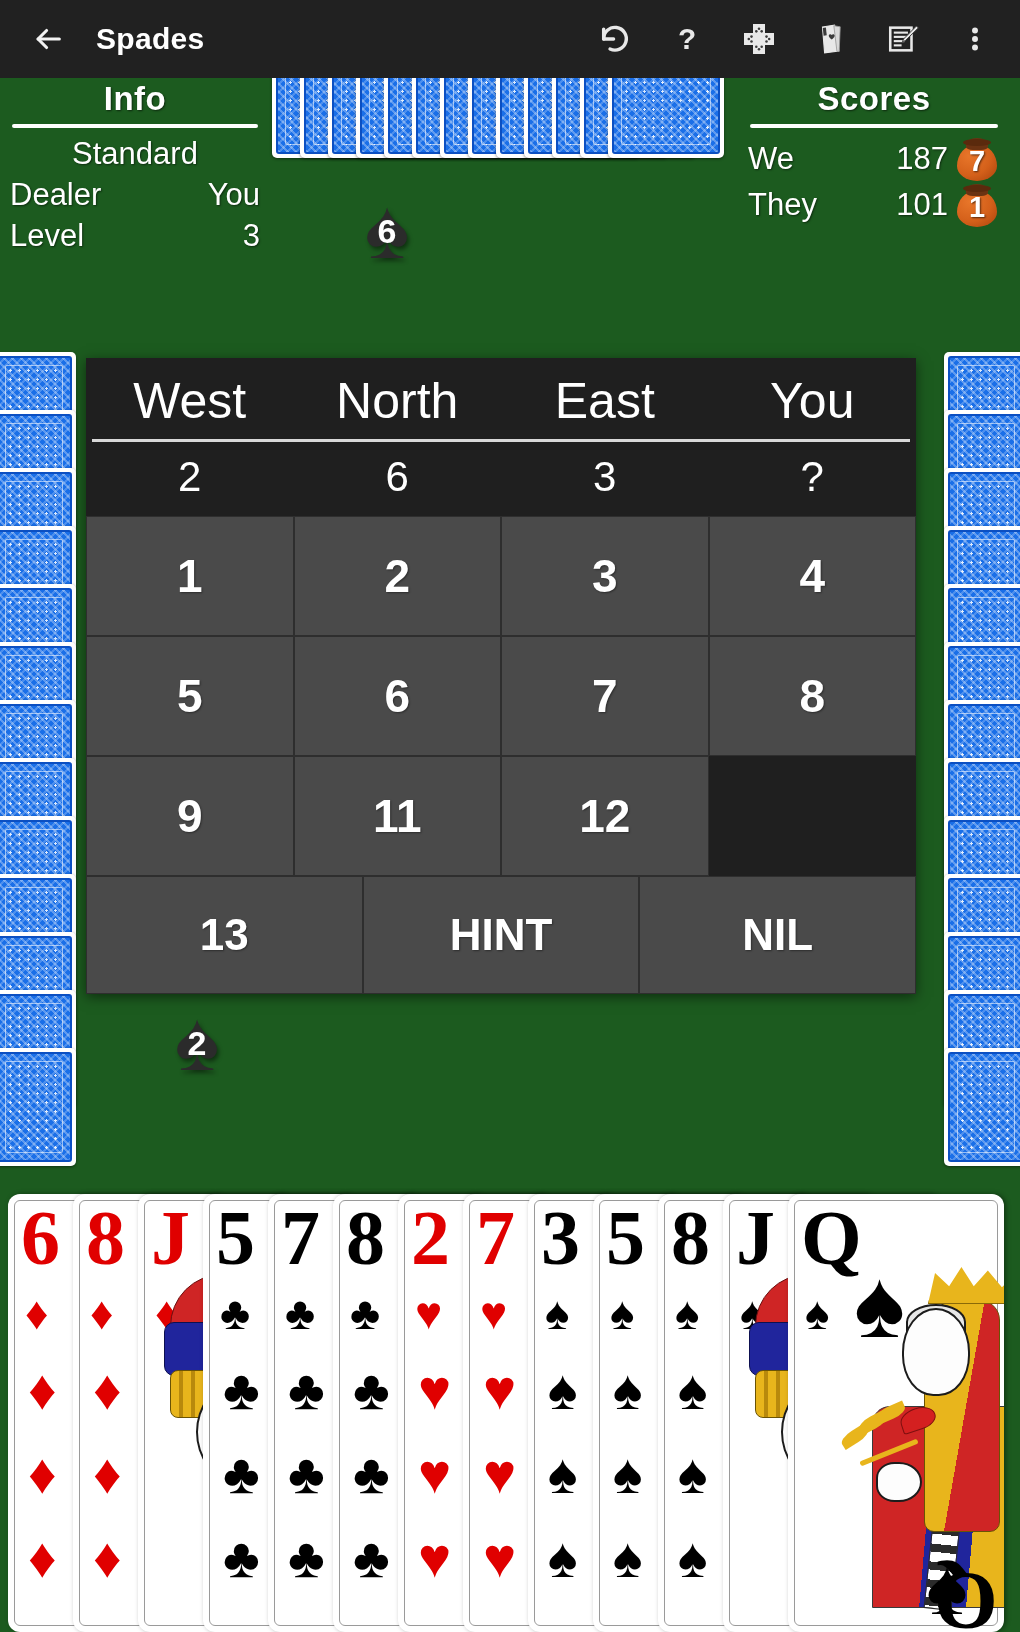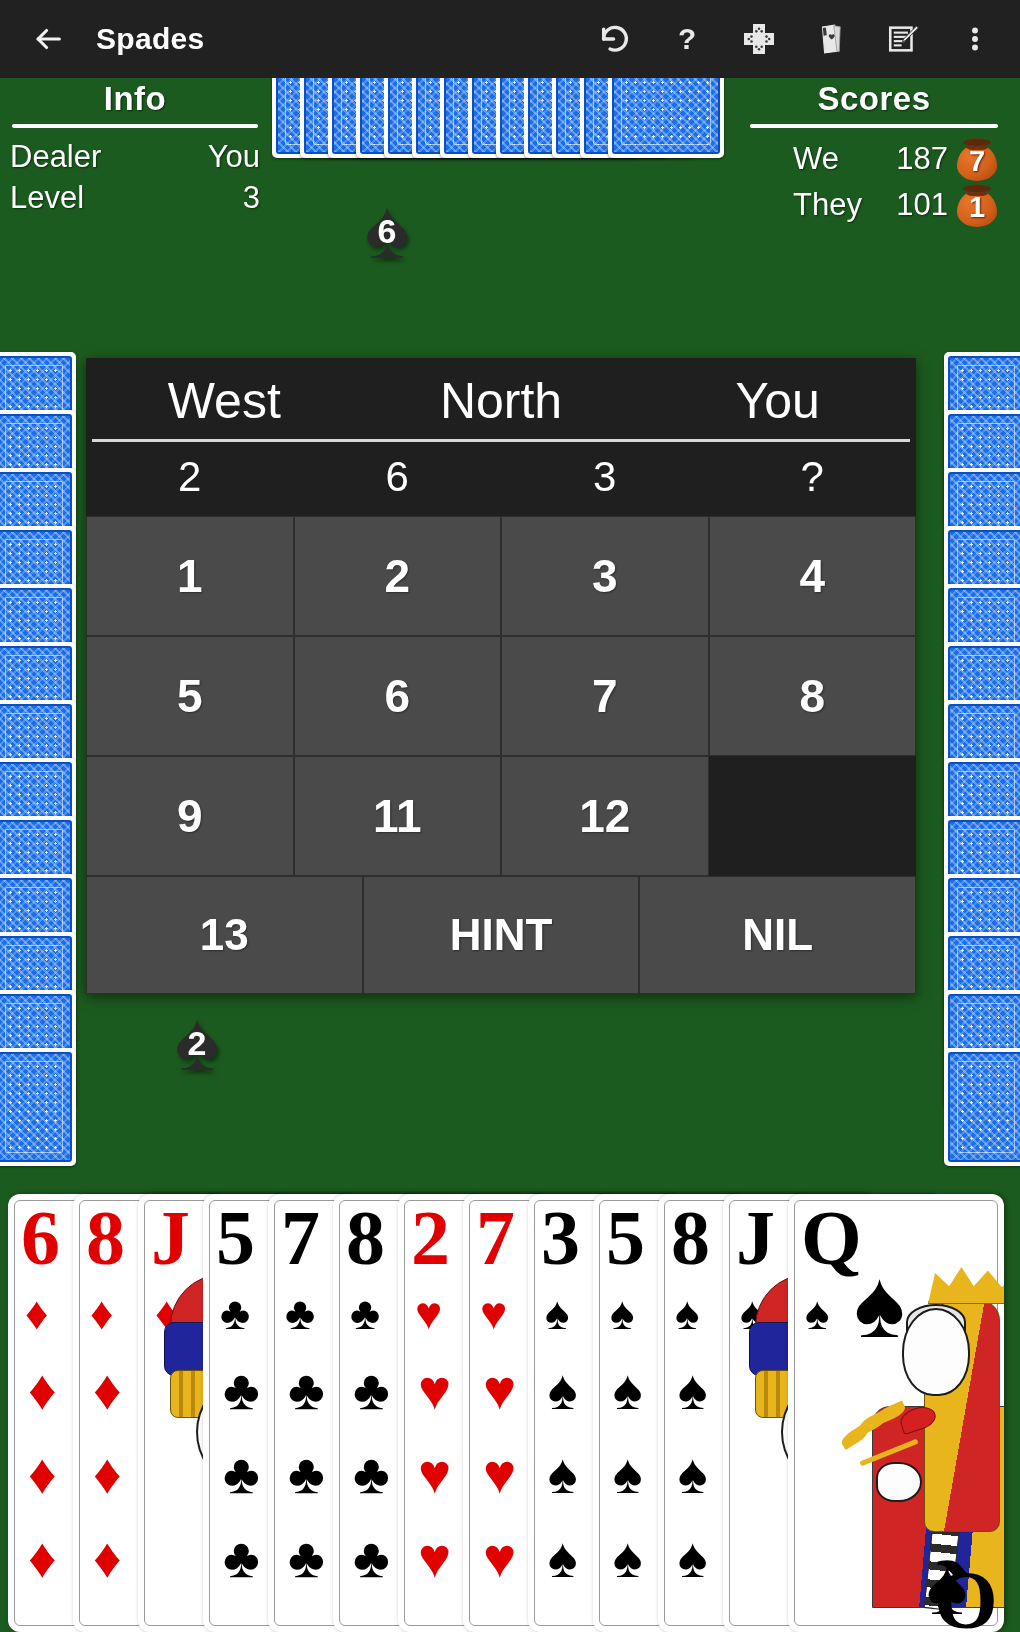--- a/index.html
+++ b/index.html
@@ -51,21 +51,21 @@
   
   #scores-panel{
     position:absolute;right:20px;top:80px;width:252px;color:#fff;z-index:20;
   }
   #scores-title{
     text-align:center;font-size:33px;font-weight:bold;letter-spacing:.5px;
     text-shadow:1px 1px 2px rgba(0,0,0,.55);
   }
   .score-row{display:flex;align-items:center;font-size:31px;line-height:1.33;
     text-shadow:1px 1px 2px rgba(0,0,0,.5);}
-  .score-name{flex:0 0 auto;margin-left:45px;}
+  .score-name{flex:0 0 auto;}
   .score-val{margin-left:auto;padding-right:6px;}
   .bag{
     position:relative;width:46px;height:46px;flex:0 0 auto;
     display:flex;align-items:center;justify-content:center;
   }
   .bag .sack{
     position:absolute;left:3px;top:9px;width:40px;height:36px;
     background:radial-gradient(ellipse at 32% 30%, #e8762a 0%, #d4601a 55%, #a9430c 100%);
     border-radius:46% 46% 50% 50% / 58% 58% 42% 42%;
   }
@@ -544,20 +544,21 @@
     <div class="cardback" style="top: 696px; z-index: 12;">
       <div class="inner">
         <div class="dots"></div>
       </div>
     </div>
   </div>
 
 <div id="info-panel">
   <div id="info-title">Info</div>
   <div class="panel-rule"></div>
+  <div id="info-sub">Standard</div>
   <div class="info-row">
     <span>Dealer</span>
     <span>You</span>
   </div>
   <div class="info-row">
     <span>Level</span>
     <span>3</span>
   </div>
 </div>
 
@@ -593,20 +594,21 @@
 <div class="spade-marker" id="marker-west">
   <span class="glyph">♠</span>
   <span class="num">2</span>
 </div>
 
 <div id="bid-dialog">
   <div id="bid-head">
     <div class="bid-names">
       <div>West</div>
       <div>North</div>
+      <div>East</div>
       <div>You</div>
     </div>
     <div class="bid-head-rule"></div>
     <div class="bid-vals">
       <div>2</div>
       <div>6</div>
       <div>3</div>
       <div>?</div>
     </div>
   </div>

